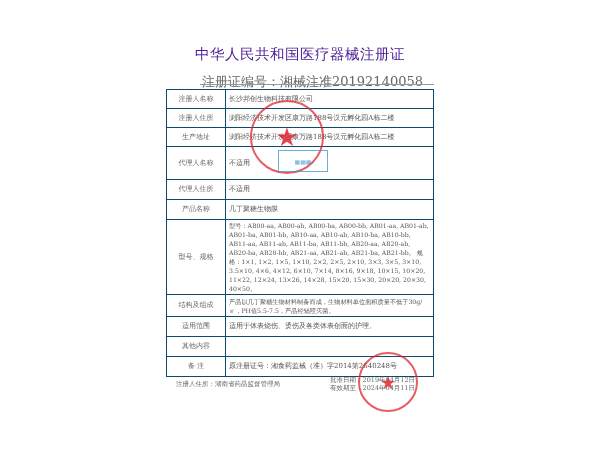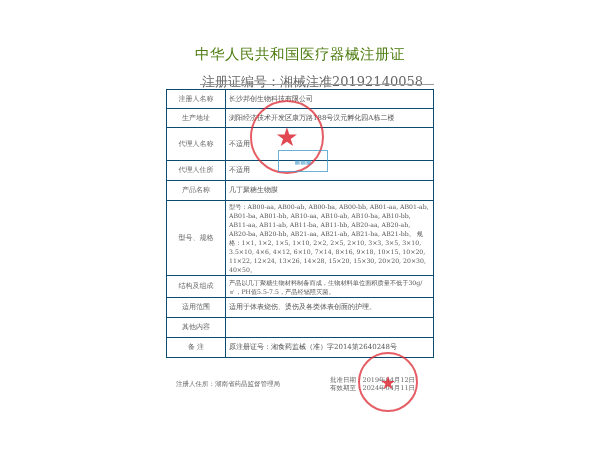--- a/index.html
+++ b/index.html
@@ -2,21 +2,21 @@
 <html><head>
 <meta charset="utf-8">
 <style>
   html, body { margin:0; padding:0; }
   body {
     width:600px; height:450px; background:#ffffff; position:relative; overflow:hidden;
     font-family: "DejaVu Serif", "Liberation Serif", serif; color:#555;
   }
   .title {
     position:absolute; left:0; width:600px; top:45px; text-align:center;
-    font-size:14.5px; color:#4d7c0f; letter-spacing:0.5px;
+    font-size:14.5px; color:#4c1d95; letter-spacing:0.5px;
   }
   .reg-no {
     position:absolute; left:202px; top:73px; font-size:13px; color:#666;
   }
   .topline {
     position:absolute; left:200px; top:84px; width:234px; height:1px; background:#999;
   }
   table.cert {
     position:absolute; left:166px; top:89px; width:268px;
     border-collapse:collapse; font-size:7px; color:#555;
@@ -51,20 +51,24 @@
 <div class="reg-no">
   <span>注册证编号：</span><span>湘械注准20192140058</span>
 </div>
 <div class="topline"></div>
 
 <table class="cert">
   <tbody>
       <tr style="height:19px">
         <td class="lbl">注册人名称</td>
         <td class="val">长沙邦创生物科技有限公司</td>
+      </tr>
+  <tr style="height:19px">
+        <td class="lbl">注册人住所</td>
+        <td class="val">浏阳经济技术开发区康万路188号汉元孵化园A栋二楼</td>
       </tr>
   <tr style="height:19px">
         <td class="lbl">生产地址</td>
         <td class="val">浏阳经济技术开发区康万路188号汉元孵化园A栋二楼</td>
       </tr>
   <tr style="height:33px">
         <td class="lbl">代理人名称</td>
         <td class="val">不适用</td>
       </tr>
   <tr style="height:20px">

